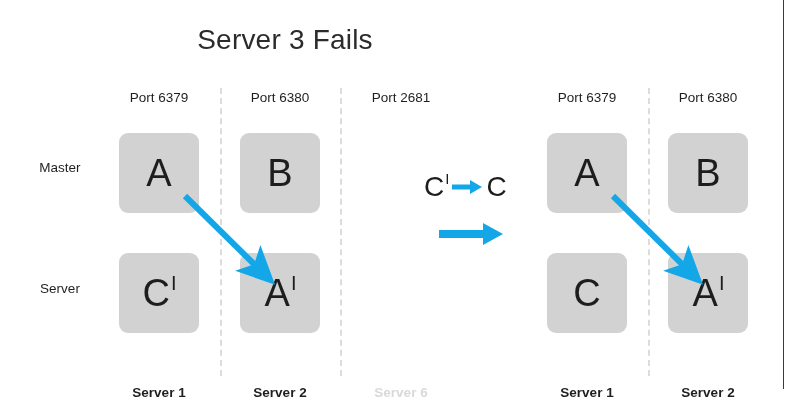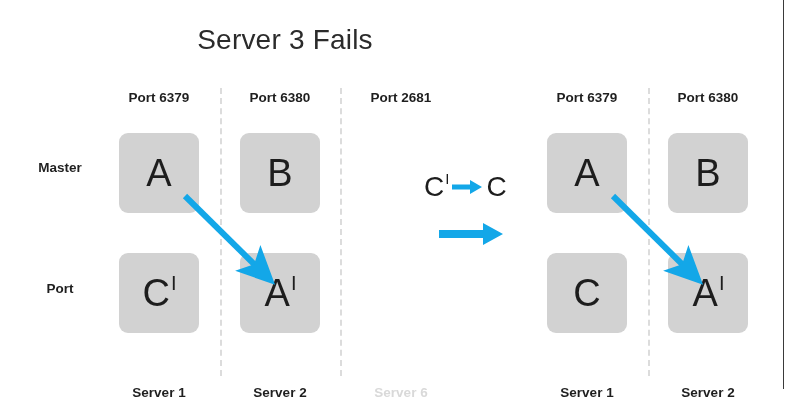--- a/index.html
+++ b/index.html
@@ -51,21 +51,21 @@
     border-left: 2px dashed #dcdcdc;
   }
 
   
   .port-label {
     position: absolute;
     top: 90px;
     width: 120px;
     text-align: center;
     font-size: 13.5px;
-    font-weight: bold;
+    font-weight: normal;
     color: #1f1f1f;
     white-space: nowrap;
   }
 
   
   .server-label {
     position: absolute;
     top: 357px;
     width: 120px;
     text-align: center;
@@ -79,21 +79,21 @@
     color: #d9d9d9;
   }
 
   
   .row-label {
     position: absolute;
     left: 12px;
     width: 96px;
     text-align: center;
     font-size: 13.5px;
-    font-weight: bold;
+    font-weight: normal;
     color: #1f1f1f;
     white-space: nowrap;
   }
 
   
   .node {
     position: absolute;
     width: 80px;
     height: 80px;
     background: #d2d2d2;
@@ -155,21 +155,21 @@
 
   <div class="edge-rule"></div>
 
   <div class="title">Server 3 Fails</div>
 
   <div class="divider" style="left:220px;"></div>
   <div class="divider" style="left:340px;"></div>
   <div class="divider" style="left:648px;"></div>
 
   <div class="row-label" style="top:160px;">Master</div>
-  <div class="row-label" style="top:281px;">Port</div>
+  <div class="row-label" style="top:281px;">Server</div>
 
   <div class="port-label" style="left:99px;">Port 6379</div>
   <div class="node" style="left:119px; top:133px;">
     <span class="glyph">
       <span>A</span><span class="prime"></span>
     </span>
   </div>
   <div class="node" style="left:119px; top:253px;">
     <span class="glyph">
       <span>C</span><span class="prime">I</span>

